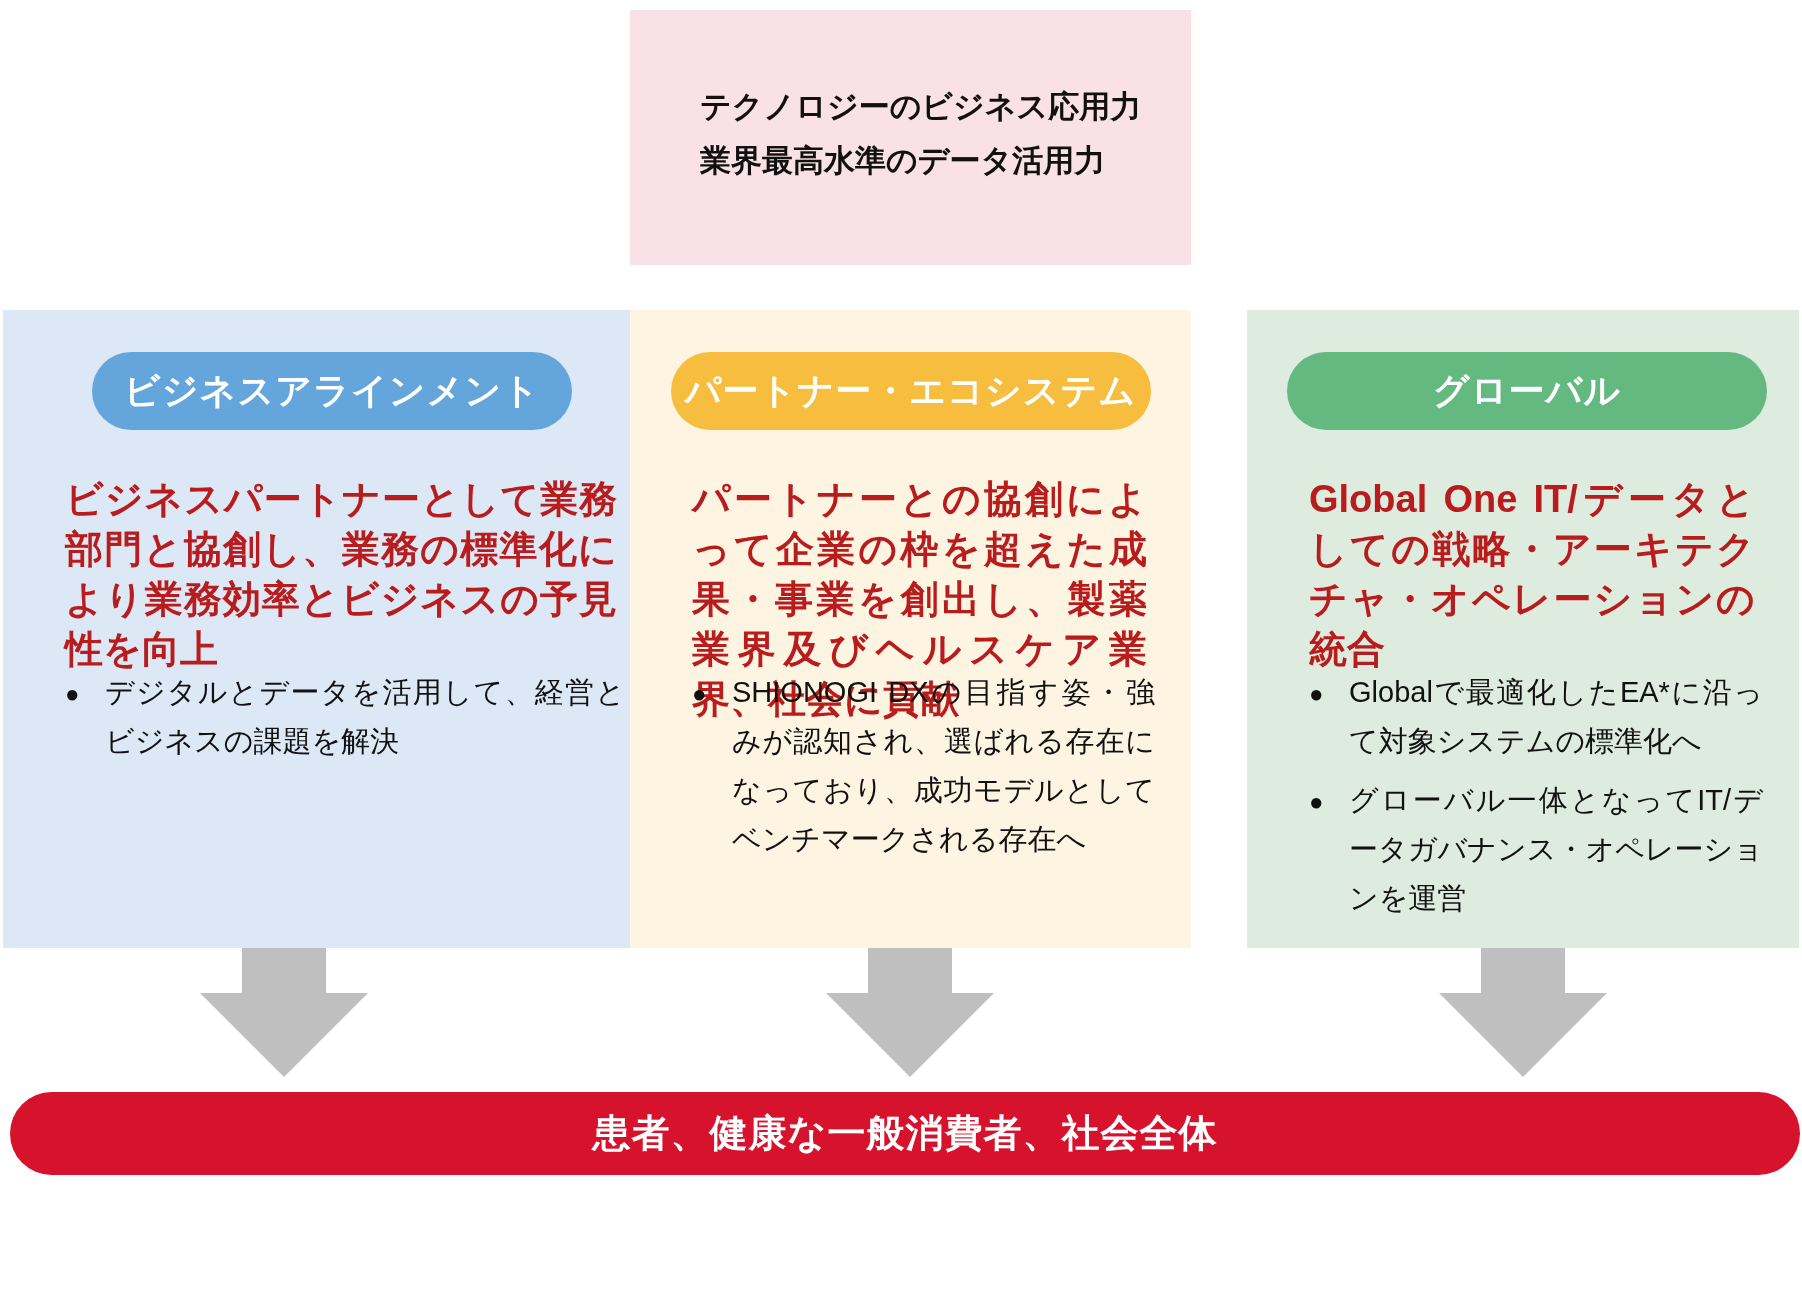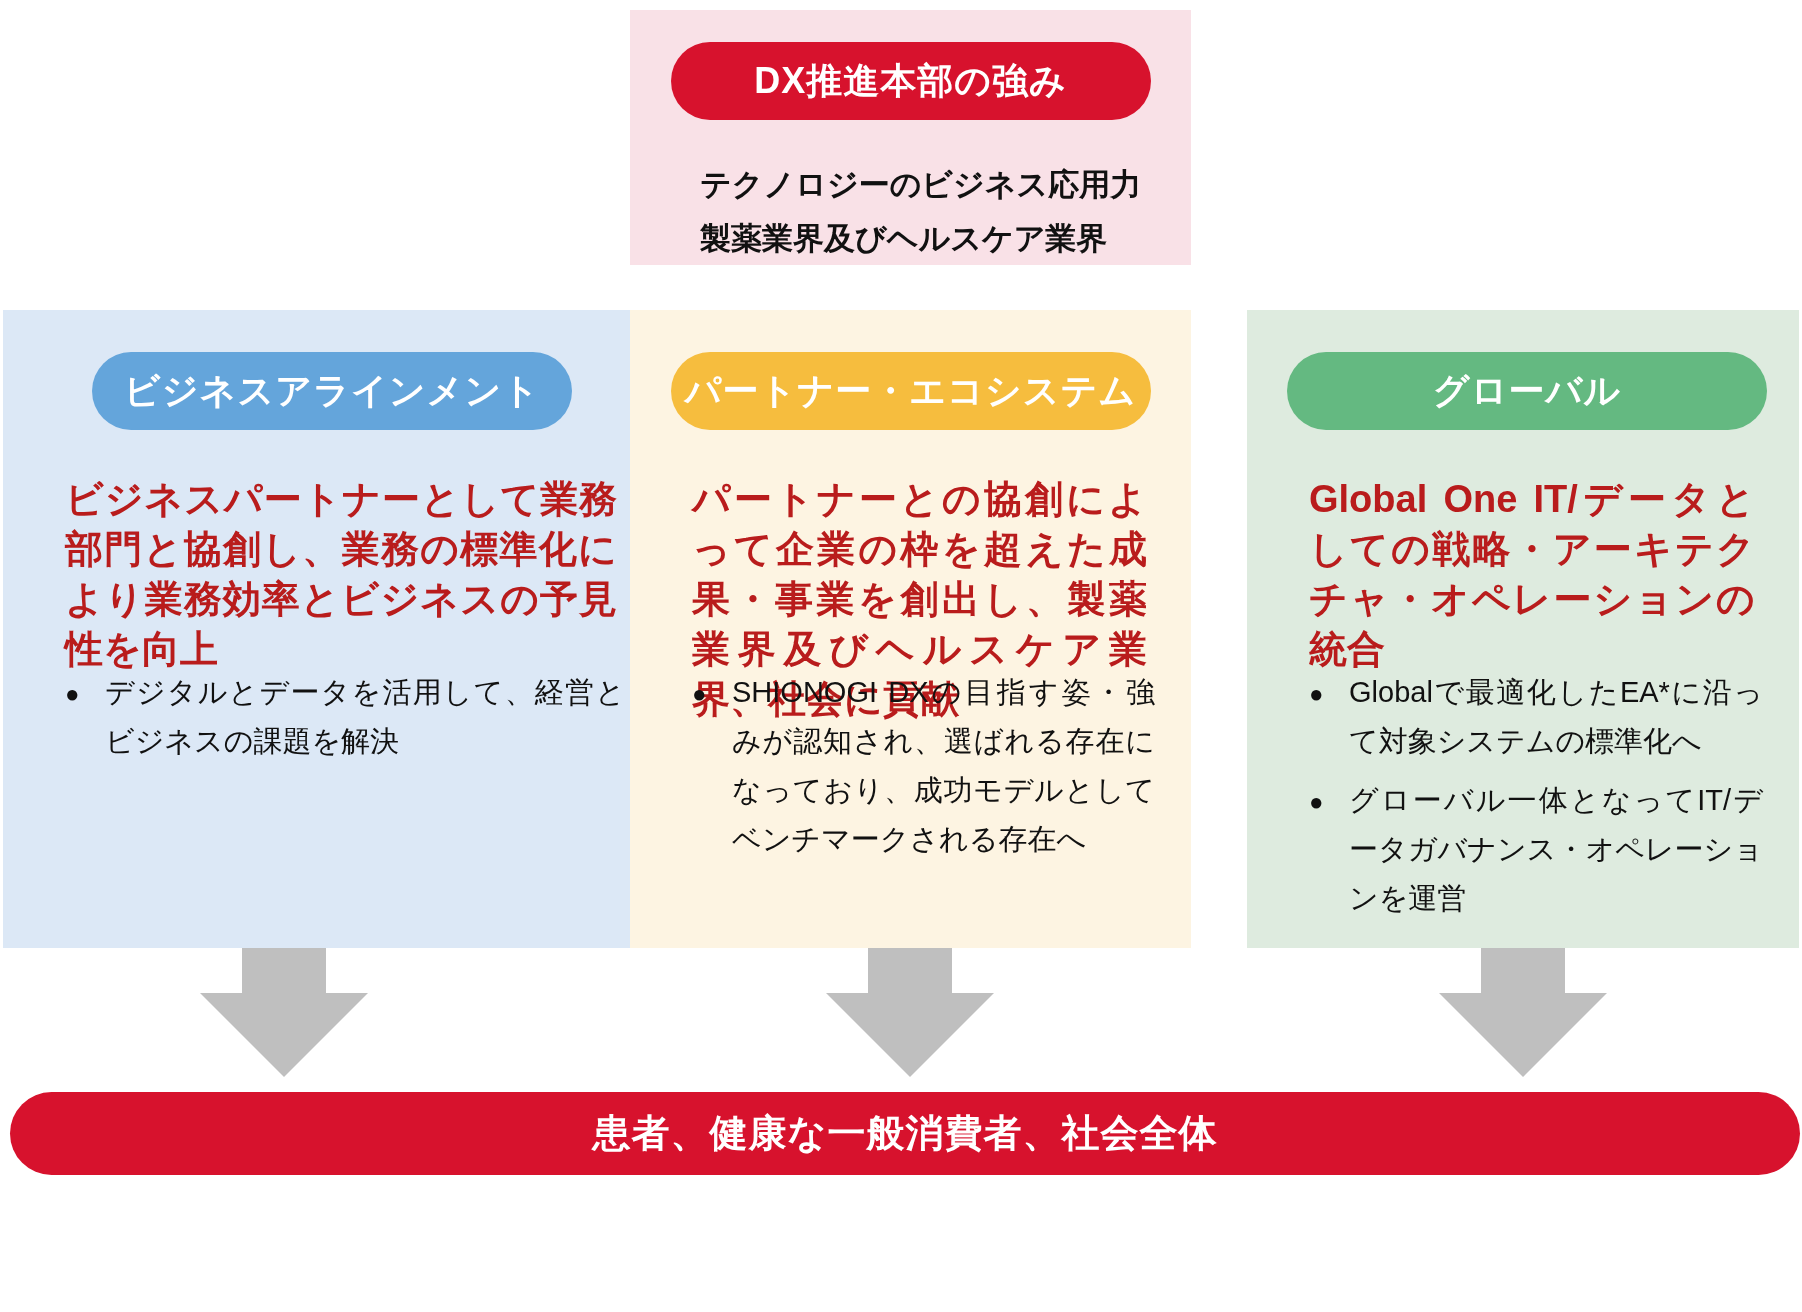--- a/index.html
+++ b/index.html
@@ -83,26 +83,23 @@
     position:absolute;right:10px;top:1248px;margin:0;
     font-size:30px;color:#1a1a1a;text-align:right;
   }
 </style>
 </head>
 <body>
 
 <div class="canvas">
 
   <section class="top-box">
-    <div class="pill red">
-      <span>DX推進本部の強み</span>
-    </div>
     <div class="top-lines">
       <p class="top-line">テクノロジーのビジネス応用力</p>
-      <p class="top-line">製薬業界及びヘルスケア業界</p>
+      <p class="top-line">業界最高水準のデータ活用力</p>
     </div>
   </section>
 
   <section class="col col-blue">
     <div class="pill blue">
       <span>ビジネスアラインメント</span>
     </div>
     <p class="lead">ビジネスパートナーとして業務部門と協創し、業務の標準化により業務効率とビジネスの予見性を向上</p>
     <div class="bullets">
       <p class="bullet">デジタルとデータを活用して、経営とビジネスの課題を解決</p>

